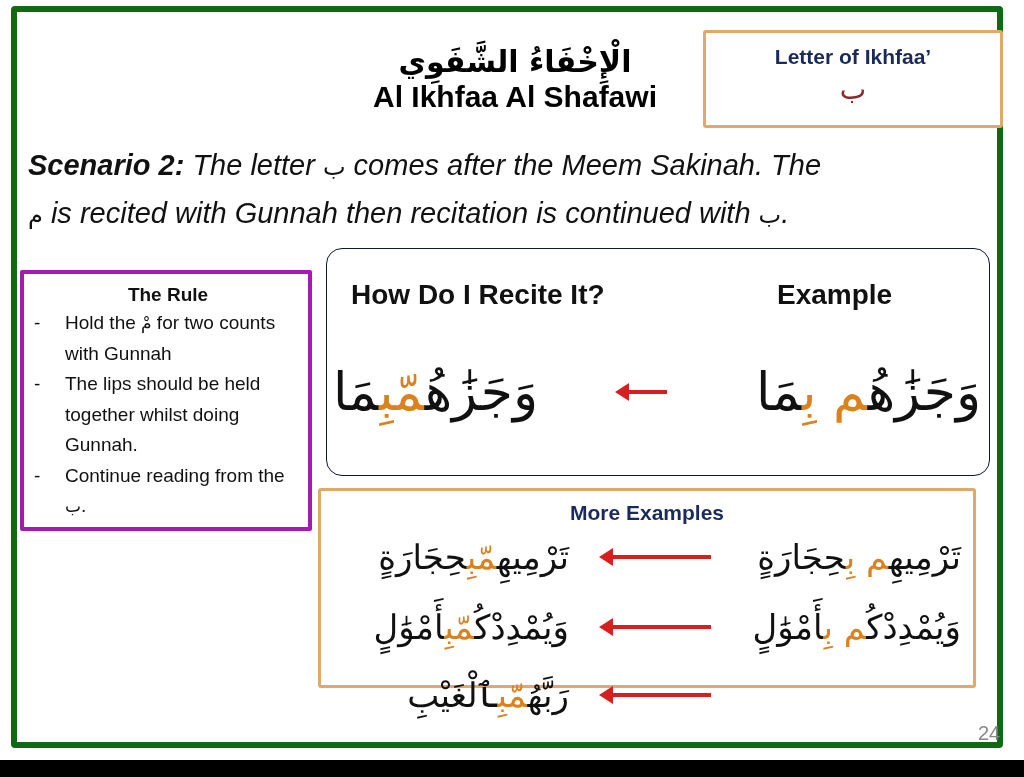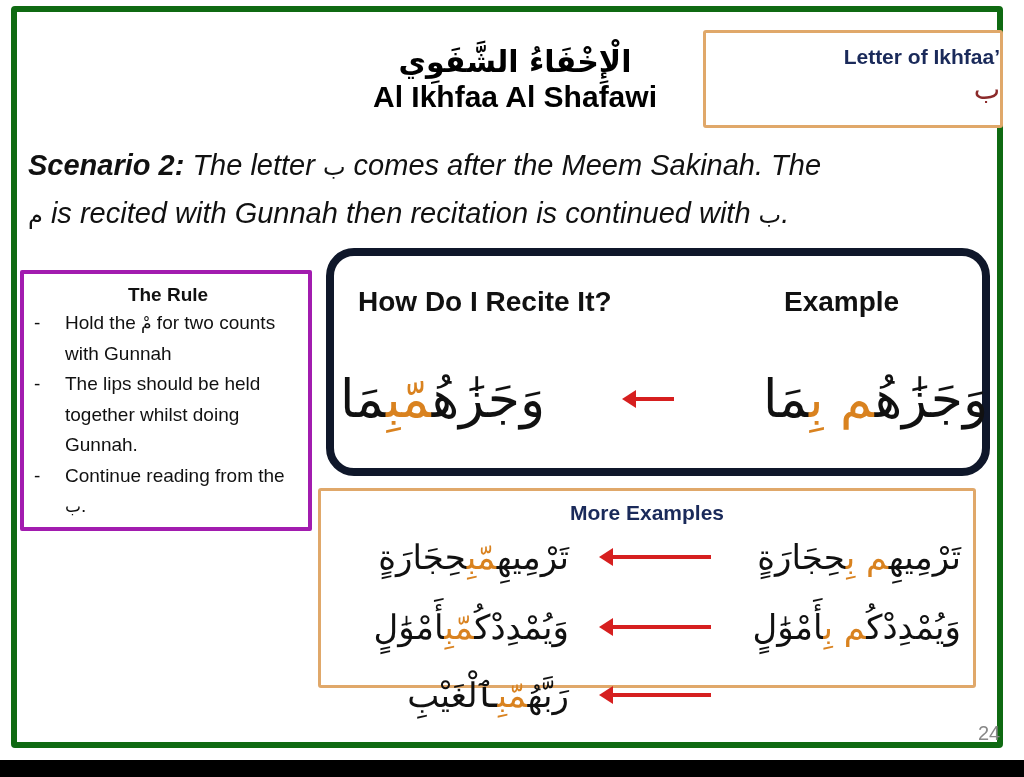--- a/index.html
+++ b/index.html
@@ -6,37 +6,37 @@
   body { width:1024px; height:777px; background:#000; position:relative; overflow:hidden;
          font-family:"DejaVu Sans", "Liberation Sans", sans-serif; }
   .slide { position:absolute; left:0; top:0; width:1024px; height:760px; background:#fff; }
   .frame { position:absolute; left:11px; top:6px; width:992px; height:742px;
            border:6px solid #0f6a12; border-radius:4px; box-sizing:border-box; }
   .title-ar { position:absolute; left:340px; top:44px; width:350px; text-align:center;
               font-family:"DejaVu Sans", sans-serif; font-weight:bold; font-size:30px; color:#000; direction:rtl; }
   .title-en { position:absolute; left:330px; top:80px; width:370px; text-align:center;
               font-family:"Liberation Sans", sans-serif; font-weight:bold; font-size:30px; color:#000; }
   .letter-box { position:absolute; left:703px; top:30px; width:300px; height:98px; box-sizing:border-box;
-                border:3px solid #e0a86a; border-radius:3px; background:#fff; text-align:right; }
+                border:3px solid #e0a86a; border-radius:3px; background:#fff; text-align:center; }
   .letter-box .lbl { font-family:"Liberation Sans", sans-serif; font-weight:bold; font-size:21px; color:#1a2a5a; margin-top:12px; }
   .letter-box .ltr { font-family:"DejaVu Sans", sans-serif; font-size:28px; color:#8b2a2a; margin-top:4px; }
   .scenario { position:absolute; left:28px; top:142px; width:980px; font-family:"Liberation Sans", sans-serif;
               font-style:italic; font-size:29px; line-height:46px; color:#111; }
   .scenario b { font-weight:bold; }
   .scenario .ar { font-style:normal; font-family:"DejaVu Sans", sans-serif; font-size:24px; }
   .rule-box { position:absolute; left:20px; top:270px; width:292px; height:261px; box-sizing:border-box;
               border:4px solid #a21caf; border-radius:2px; background:#fff; padding:8px 4px 0 8px;
               font-family:"Liberation Sans", sans-serif; font-size:19px; color:#111; line-height:30.5px; }
   .rule-box .rh { text-align:center; font-weight:bold; font-size:19px; line-height:26px; }
   .rule-box ul { list-style:none; margin:0; padding:0; }
   .rule-box li { position:relative; padding-left:33px; }
   .rule-box li::before { content:"-"; position:absolute; left:2px; top:0; }
   .rule-box .ar { font-family:"DejaVu Sans", sans-serif; font-size:17px; }
   .recite-box { position:absolute; left:326px; top:248px; width:664px; height:228px; box-sizing:border-box;
-                border:8px solid #0f172a; border-radius:28px; background:#fff; }
+                border:1px solid #0f172a; border-radius:16px; background:#fff; }
   .recite-box .h1 { position:absolute; left:24px; top:30px; font-family:"Liberation Sans", sans-serif; font-weight:bold; font-size:28px; color:#111; }
   .recite-box .h2 { position:absolute; left:450px; top:30px; font-family:"Liberation Sans", sans-serif; font-weight:bold; font-size:28px; color:#111; }
   .recite-row { position:absolute; left:6px; top:88px; width:648px; height:110px; display:flex; align-items:center; justify-content:space-between; direction:ltr; }
   .ar-big { font-family:"DejaVu Sans", sans-serif; font-size:52px; color:#111; direction:rtl; white-space:nowrap; }
   .hl { color:#d9821f; }
   .arrow { display:inline-block; position:relative; height:4px; background:#d61f1f; }
   .arrow::before { content:""; position:absolute; left:-12px; top:-7px; border-right:14px solid #d61f1f;
                    border-top:9px solid transparent; border-bottom:9px solid transparent; }
   .more-box { position:absolute; left:318px; top:488px; width:658px; height:200px; box-sizing:border-box;
               border:3px solid #e0a86a; border-radius:3px; background:#fff; }

